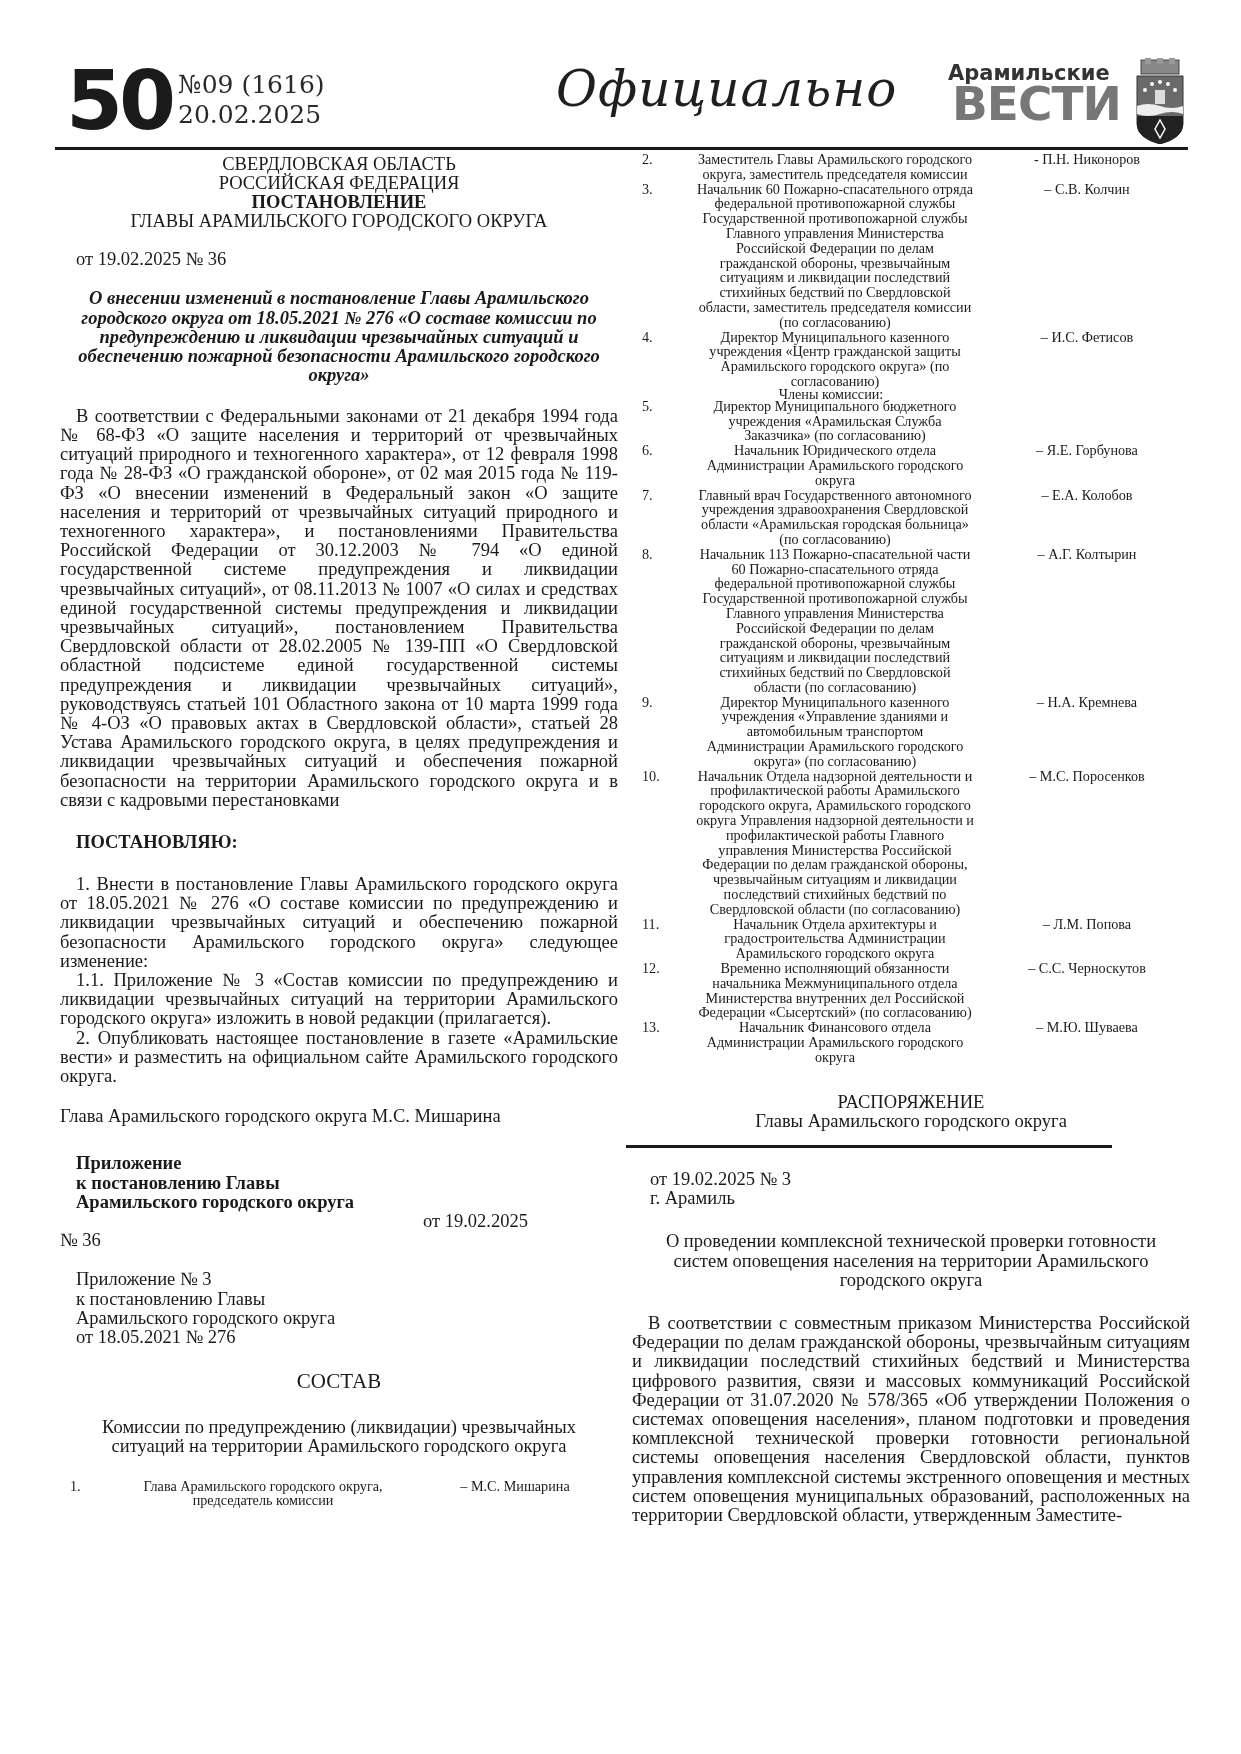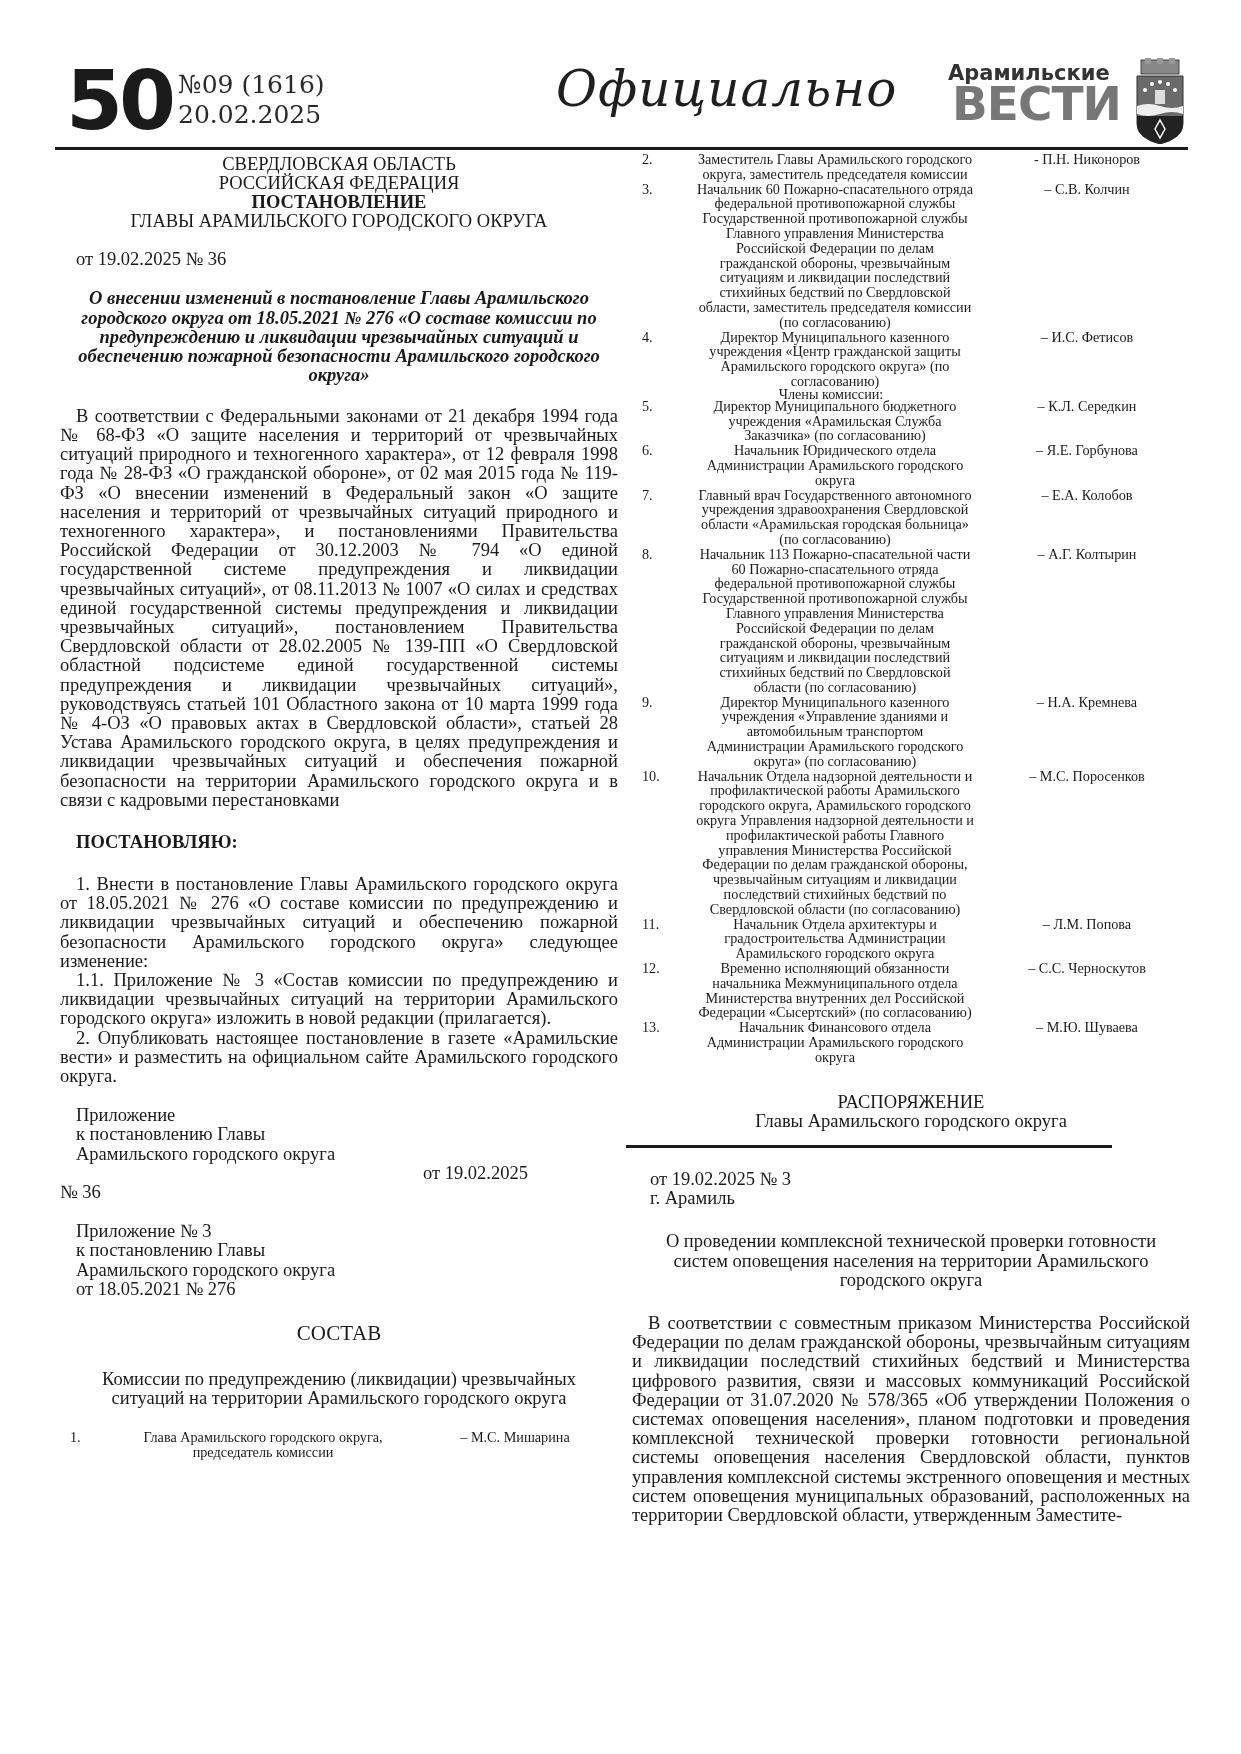--- a/index.html
+++ b/index.html
@@ -89,22 +89,23 @@
     <div class="bold">ПОСТАНОВЛЕНИЕ</div>
     <div>ГЛАВЫ АРАМИЛЬСКОГО ГОРОДСКОГО ОКРУГА</div>
   </div>
   <div class="txt" style="margin:19px 0 0 16px;">от 19.02.2025 № 36</div>
   <div class="title-it" style="margin-top:20px;">О внесении изменений в постановление Главы Арамильского городского округа от 18.05.2021 № 276 «О составе комиссии по предупреждению и ликвидации чрезвычайных ситуаций и обеспечению пожарной безопасности Арамильского городского округа»</div>
   <div class="txt just indent" style="margin-top:21px;">В соответствии с Федеральными законами от 21 декабря 1994 года № 68-ФЗ «О защите населения и территорий от чрезвычайных ситуаций природного и техногенного характера», от 12 февраля 1998 года № 28-ФЗ «О гражданской обороне», от 02 мая 2015 года № 119-ФЗ «О внесении изменений в Федеральный закон «О защите населения и территорий от чрезвычайных ситуаций природного и техногенного характера», и постановлениями Правительства Российской Федерации от 30.12.2003 № 794 «О единой государственной системе предупреждения и ликвидации чрезвычайных ситуаций», от 08.11.2013 № 1007 «О силах и средствах единой государственной системы предупреждения и ликвидации чрезвычайных ситуаций», постановлением Правительства Свердловской области от 28.02.2005 № 139-ПП «О Свердловской областной подсистеме единой государственной системы предупреждения и ликвидации чрезвычайных ситуаций», руководствуясь статьей 101 Областного закона от 10 марта 1999 года № 4-ОЗ «О правовых актах в Свердловской области», статьей 28 Устава Арамильского городского округа, в целях предупреждения и ликвидации чрезвычайных ситуаций и обеспечения пожарной безопасности на территории Арамильского городского округа и в связи с кадровыми перестановками</div>
   <div class="decree">ПОСТАНОВЛЯЮ:</div>
   <div class="txt just indent">1. Внести в постановление Главы Арамильского городского округа от 18.05.2021 № 276 «О составе комиссии по предупреждению и ликвидации чрезвычайных ситуаций и обеспечению пожарной безопасности Арамильского городского округа» следующее изменение:</div>
   <div class="txt just indent">1.1. Приложение № 3 «Состав комиссии по предупреждению и ликвидации чрезвычайных ситуаций на территории Арамильского городского округа» изложить в новой редакции (прилагается).</div>
   <div class="txt just indent">2. Опубликовать настоящее постановление в газете «Арамильские вести» и разместить на официальном сайте Арамильского городского округа.</div>
+  <div class="txt" style="margin-top:21px;">Глава Арамильского городского округа М.С. Мишарина</div>
 
-  <div class="app-block" style="margin-top:20px;">
+  <div class="app-block" style="margin-top:28px;font-weight:bold;">
     <div>Приложение</div>
     <div>к постановлению Главы</div>
     <div>Арамильского городского округа</div>
   </div>
   <div class="txt" style="text-align:right; margin-right:90px;">от 19.02.2025</div>
   <div class="txt">№ 36</div>
 
   <div class="app-block" style="margin-top:20px;">
     <div>Приложение № 3</div>
     <div>к постановлению Главы</div>
@@ -134,21 +135,20 @@
   </div>
   <div class="member">
     <div class="num">4.</div>
     <div class="pos">Директор Муниципального казенного учреждения «Центр гражданской защиты Арамильского городского округа» (по согласованию)</div>
     <div class="name">– И.С. Фетисов</div>
   </div>
   <div class="members-label">Члены комиссии:</div>
   <div class="member">
     <div class="num">5.</div>
     <div class="pos">Директор Муниципального бюджетного учреждения «Арамильская Служба Заказчика» (по согласованию)</div>
-    <div class="name">– К.Л. Середкин</div>
   </div>
   <div class="member">
     <div class="num">6.</div>
     <div class="pos">Начальник Юридического отдела Администрации Арамильского городского округа</div>
     <div class="name">– Я.Е. Горбунова</div>
   </div>
   <div class="member">
     <div class="num">7.</div>
     <div class="pos">Главный врач Государственного автономного учреждения здравоохранения Свердловской области «Арамильская городская больница» (по согласованию)</div>
     <div class="name">– Е.А. Колобов</div>

